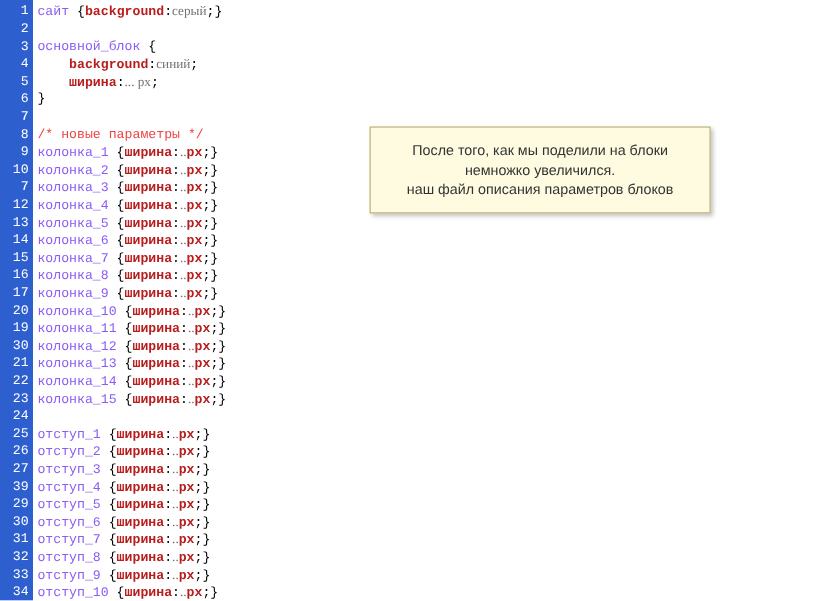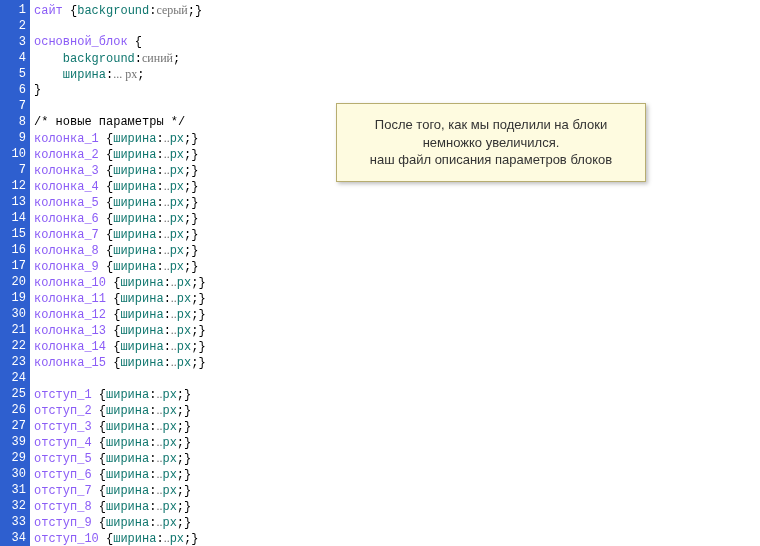--- a/index.html
+++ b/index.html
@@ -30,28 +30,28 @@
   .gutter .ln { display: block; height: 16px; }
   .code {
     padding: 2px 4px;
     line-height: 16px;
     white-space: pre;
     font-family: "Courier New", monospace;
   }
   .code .row { display: block; height: 16px; }
   .tk-sel   { color: #8b5cf6; } 
   .tk-punc  { color: #000000; } 
-  .tk-prop  { color: #0f766e; } 
+  .tk-prop  { color: #b91c1c; font-weight: bold; } 
   .tk-val   { color: #737373; font-family: Liberation Serif, serif; } 
-  .tk-cmt   { color: #000000; } 
+  .tk-cmt   { color: #ef4444; } 
 
   .note {
     position: absolute;
     left: 336px;
-    top: 103px;
+    top: 115px;
     width: 288px;
     background: #fefbe0;
     border: 1px solid #b7ad70;
     box-shadow: 2px 2px 4px rgba(0,0,0,0.25);
     padding: 12px 10px;
     font-family: Arial, sans-serif;
     font-size: 13px;
     color: #333;
     text-align: center;
     line-height: 1.35;

